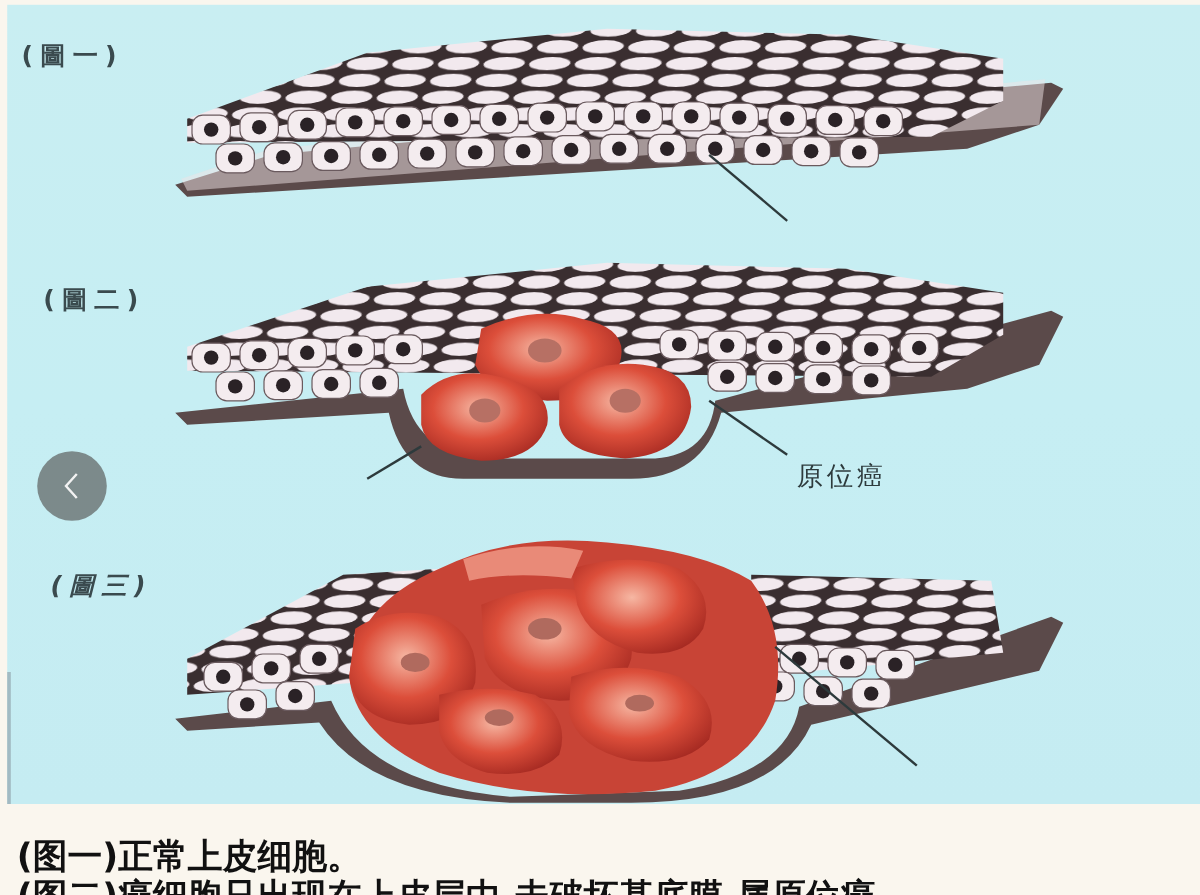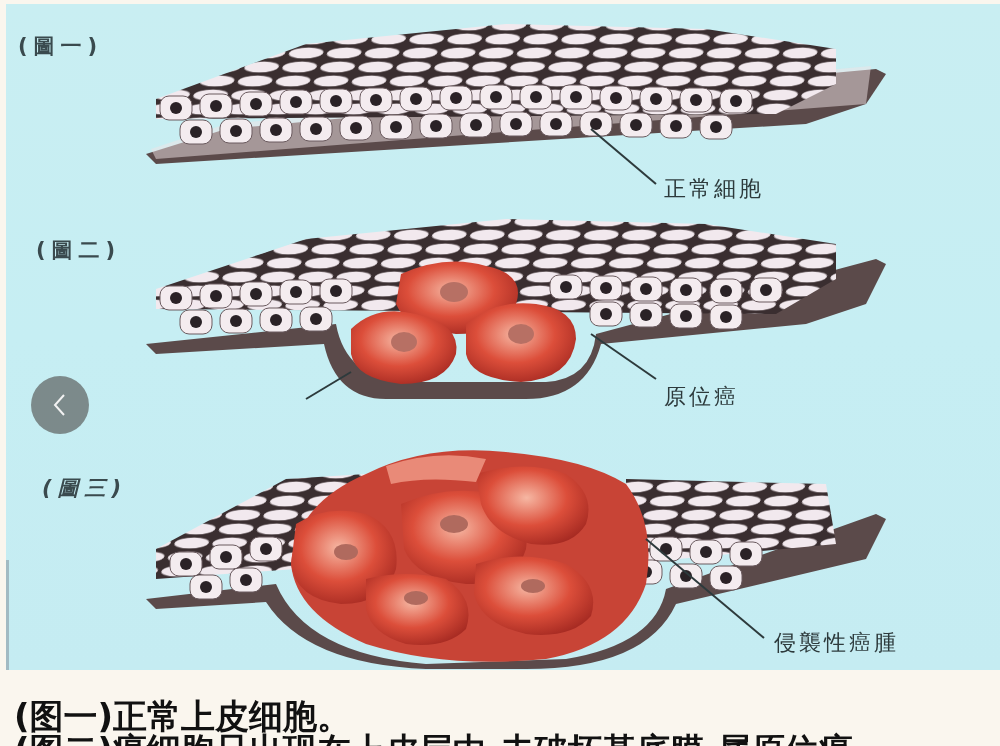--- a/index.html
+++ b/index.html
@@ -2,21 +2,21 @@
 <html><head>
 <meta charset="utf-8">
 <style>
   html,body{margin:0;padding:0;}
   body{width:1000px;height:746px;overflow:hidden;background:#faf6ee;font-family:"DejaVu Sans","Liberation Sans",sans-serif;position:relative;}
   .figure{position:absolute;left:6px;top:4px;width:994px;height:666px;background:linear-gradient(180deg,#c9eef2 0%,#c6eef3 50%,#c5ecf2 100%);overflow:hidden;}
   .figure-edge{position:absolute;left:6px;top:560px;width:3px;height:110px;background:#8a9aa4;opacity:.6;}
   .fig-label{position:absolute;font-size:21px;color:#3a4a4e;letter-spacing:6px;font-weight:bold;}
   .annot{position:absolute;font-size:22px;color:#2d3a3c;letter-spacing:3px;}
   .nav-prev{position:absolute;left:31px;top:376px;width:58px;height:58px;border-radius:50%;background:rgba(110,120,120,.85);display:flex;align-items:center;justify-content:center;cursor:pointer;}
-  .caption{position:absolute;left:14px;font-size:34px;font-weight:bold;color:#111;white-space:nowrap;}
+  .caption{position:absolute;left:14px;font-size:29px;font-weight:bold;color:#111;white-space:nowrap;}
   svg{position:absolute;left:0;top:0;}
 </style>
 </head>
 <body>
 
 <div class="figure">
   <svg width="994" height="666" viewBox="0 0 994 666">
     <defs>
       <radialGradient id="rc" cx="45%" cy="40%" r="65%">
         <stop offset="0%" stop-color="#f6b7a3"></stop>
@@ -136,27 +136,25 @@
       <path d="M360,575 Q400,565 440,575 Q470,595 460,625 Q440,645 400,640 Q365,630 360,605 Z" fill="url(#rc)"></path>
       <ellipse cx="410" cy="594" rx="12" ry="7" fill="#b06a5e"></ellipse>
       <path d="M470,560 Q515,545 560,560 Q595,580 585,612 Q565,635 520,630 Q475,620 468,590 Z" fill="url(#rc)"></path>
       <ellipse cx="527" cy="582" rx="12" ry="7" fill="#b06a5e"></ellipse>
       <path d="M380,462 Q430,445 480,455 L470,478 Q420,472 385,480 Z" fill="#e98a78"></path>
       <line x1="640" y1="535" x2="758" y2="634" stroke="#2d3a3c" stroke-width="2"></line>
     </g>
   </svg>
 
   <div class="fig-label" style="left:12px;top:28px;">(圖一)</div>
-  <div class="annot" style="left:658px;top:170px;">正常細胞</div>
 
   <div class="fig-label" style="left:30px;top:232px;text-align:center;">(圖二)</div>
   <div class="annot" style="left:658px;top:378px;">原位癌</div>
 
   <div class="fig-label" style="left:36px;top:470px;font-style:italic;">(圖三)</div>
-  <div class="annot" style="left:768px;top:624px;">侵襲性癌腫</div>
 </div>
 <div class="figure-edge"></div>
 
 <div class="nav-prev">
   <svg width="20" height="28" viewBox="0 0 20 28" style="position:static">
     <polyline points="14,4 5,14 14,24" fill="none" stroke="#f2f2f2" stroke-width="2"></polyline>
   </svg>
 </div>
 
 <div class="caption" style="top:694px;">(图一)正常上皮细胞。</div>

